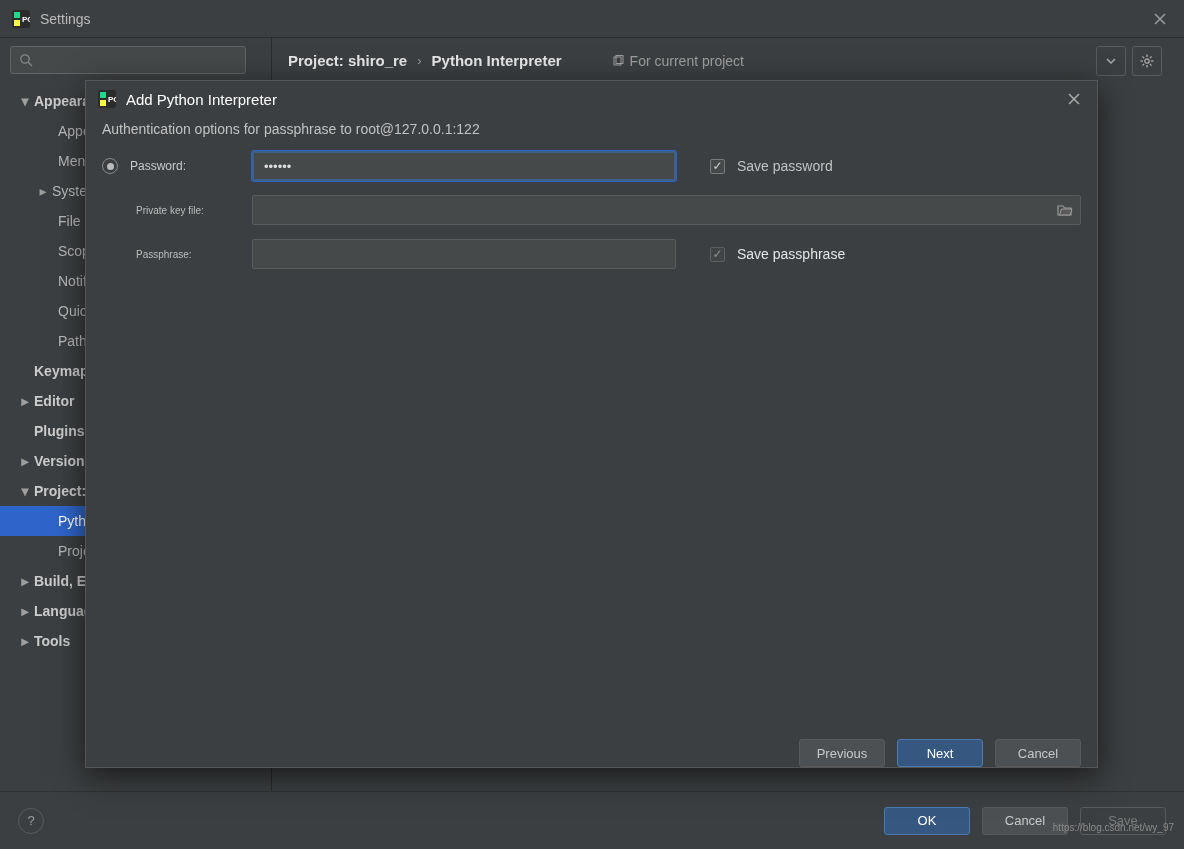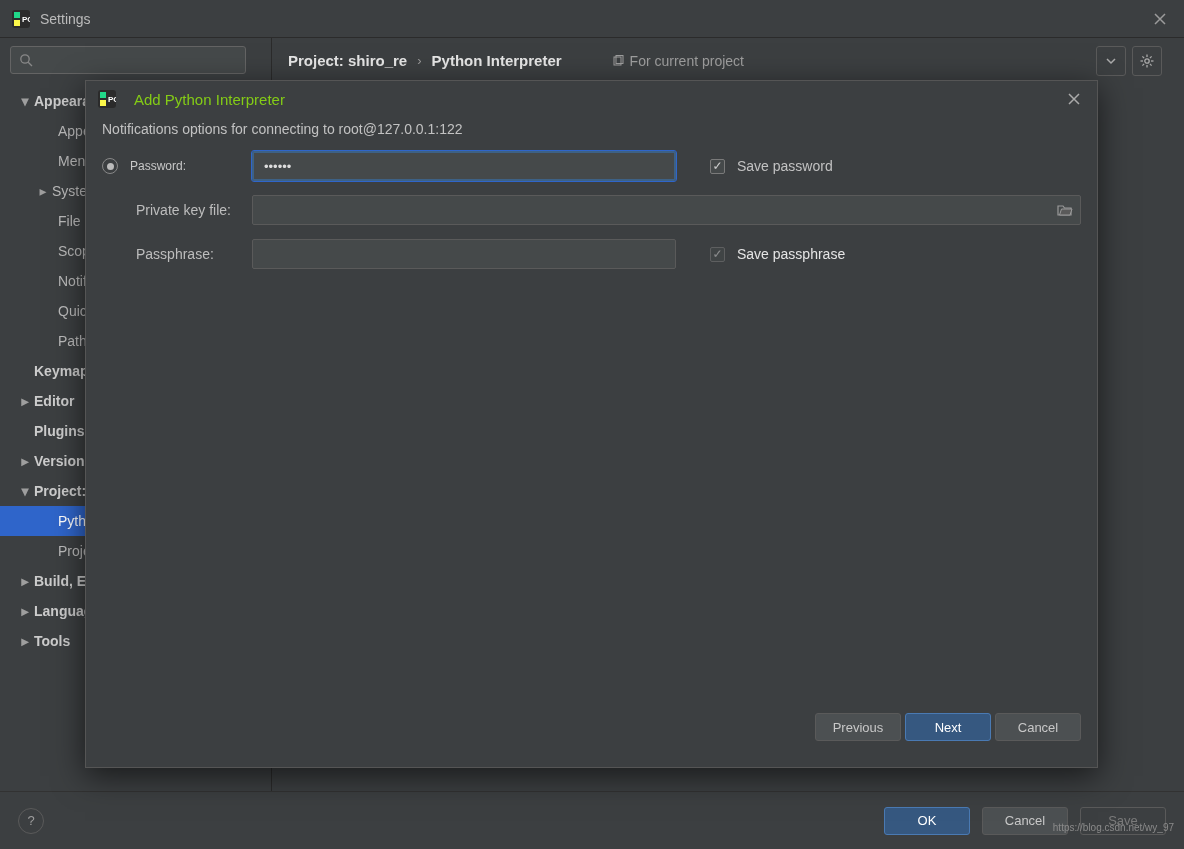--- a/index.html
+++ b/index.html
@@ -142,21 +142,21 @@
     width: 1013px; height: 688px;
     background: #3c3f41;
     border: 1px solid #555;
     box-shadow: 0 8px 30px rgba(0,0,0,.6);
     display: flex; flex-direction: column;
   }
   .modal-title {
     height: 36px; display: flex; align-items: center;
     padding: 0 12px;
   }
-  .modal-title .title-text { font-size: 15px; color: #84cc16; margin-left: 8px; }
+  .modal-title .title-text { font-size: 15px; color: #ffffff; }
   .modal-title .spacer { flex: 1; }
   .modal-title .close-x {
     width: 22px; height: 22px; color: #aaa; cursor: pointer;
     display: flex; align-items: center; justify-content: center;
   }
   .modal-body {
     flex: 1; padding: 4px 16px 0 16px;
   }
   .auth-line {
     font-size: 14px; color: #c2c2c2; margin-bottom: 14px;
@@ -170,21 +170,21 @@
     width: 16px; height: 16px; border-radius: 50%;
     border: 1.5px solid #888; display: inline-flex;
     align-items: center; justify-content: center;
     flex-shrink: 0; cursor: pointer;
   }
   .radio.checked::after {
     content: ""; width: 7px; height: 7px; border-radius: 50%;
     background: #bbb;
   }
   .radio-label { font-size: 12px; color: #c8c8c8; min-width: 110px; }
-  .field-label { font-size: 14px; color: #bdbdbd; min-width: 104px; margin-left: 34px; }
+  .field-label { font-size: 10px; color: #bdbdbd; min-width: 104px; margin-left: 34px; }
   .text-input {
     height: 30px; background: #45494a;
     border: 1px solid #5a5a5a; border-radius: 2px;
     color: #ddd; padding: 0 10px;
     font-family: inherit; font-size: 13px;
   }
   .text-input.focused { border: 2px solid #3d6185; outline: 1px solid #2f65ca; }
   .text-input.wide { width: 424px; }
   .text-input[disabled] { color: #888; }
   .file-input-wrap {
@@ -206,22 +206,22 @@
     border-radius: 2px; display: inline-flex; align-items: center; justify-content: center;
     flex-shrink: 0; cursor: pointer; background: #45494a;
   }
   .check.checked { color: #cfcfcf; }
   .check.checked::after { content: "✓"; font-size: 12px; line-height: 1; }
   .check.disabled { opacity: .55; cursor: default; }
   .check-label { font-size: 14px; color: #c2c2c2; }
   .check-label.disabled { color: #e5e5e5; }
 
   .modal-footer {
-    height: 54px; display: flex; align-items: flex-start; justify-content: flex-end;
-    padding: 0 16px; gap: 4px;
+    height: 54px; display: flex; align-items: flex-end; justify-content: flex-end;
+    padding: 0 16px; gap: 12px;
   }
 
   svg { display: block; }
 </style>
 </head>
 <body>
 
 <div class="settings-window">
   <div class="title-bar">
     <span class="app-icon">
@@ -392,21 +392,21 @@
     <span class="title-text">Add Python Interpreter</span>
     <span class="spacer"></span>
     <span class="close-x">
       <svg width="12" height="12" viewBox="0 0 12 12">
           <path d="M1 1 L11 11 M11 1 L1 11" stroke="#aaa" stroke-width="1.5"></path>
         </svg>
     </span>
   </div>
 
   <div class="modal-body">
-    <div class="auth-line">Notifications options for connecting to root@127.0.0.1:122</div>
+    <div class="auth-line">Authentication options for passphrase to root@127.0.0.1:122</div>
 
     <div class="row">
       <span class="radio checked"></span>
       <span class="radio-label">Password:</span>
       <input type="text" class="text-input wide focused" value="••••••" style="">
       <span style="width:10px"></span>
       <span class="check checked"></span>
       <span class="check-label">Save password</span>
     </div>
 

